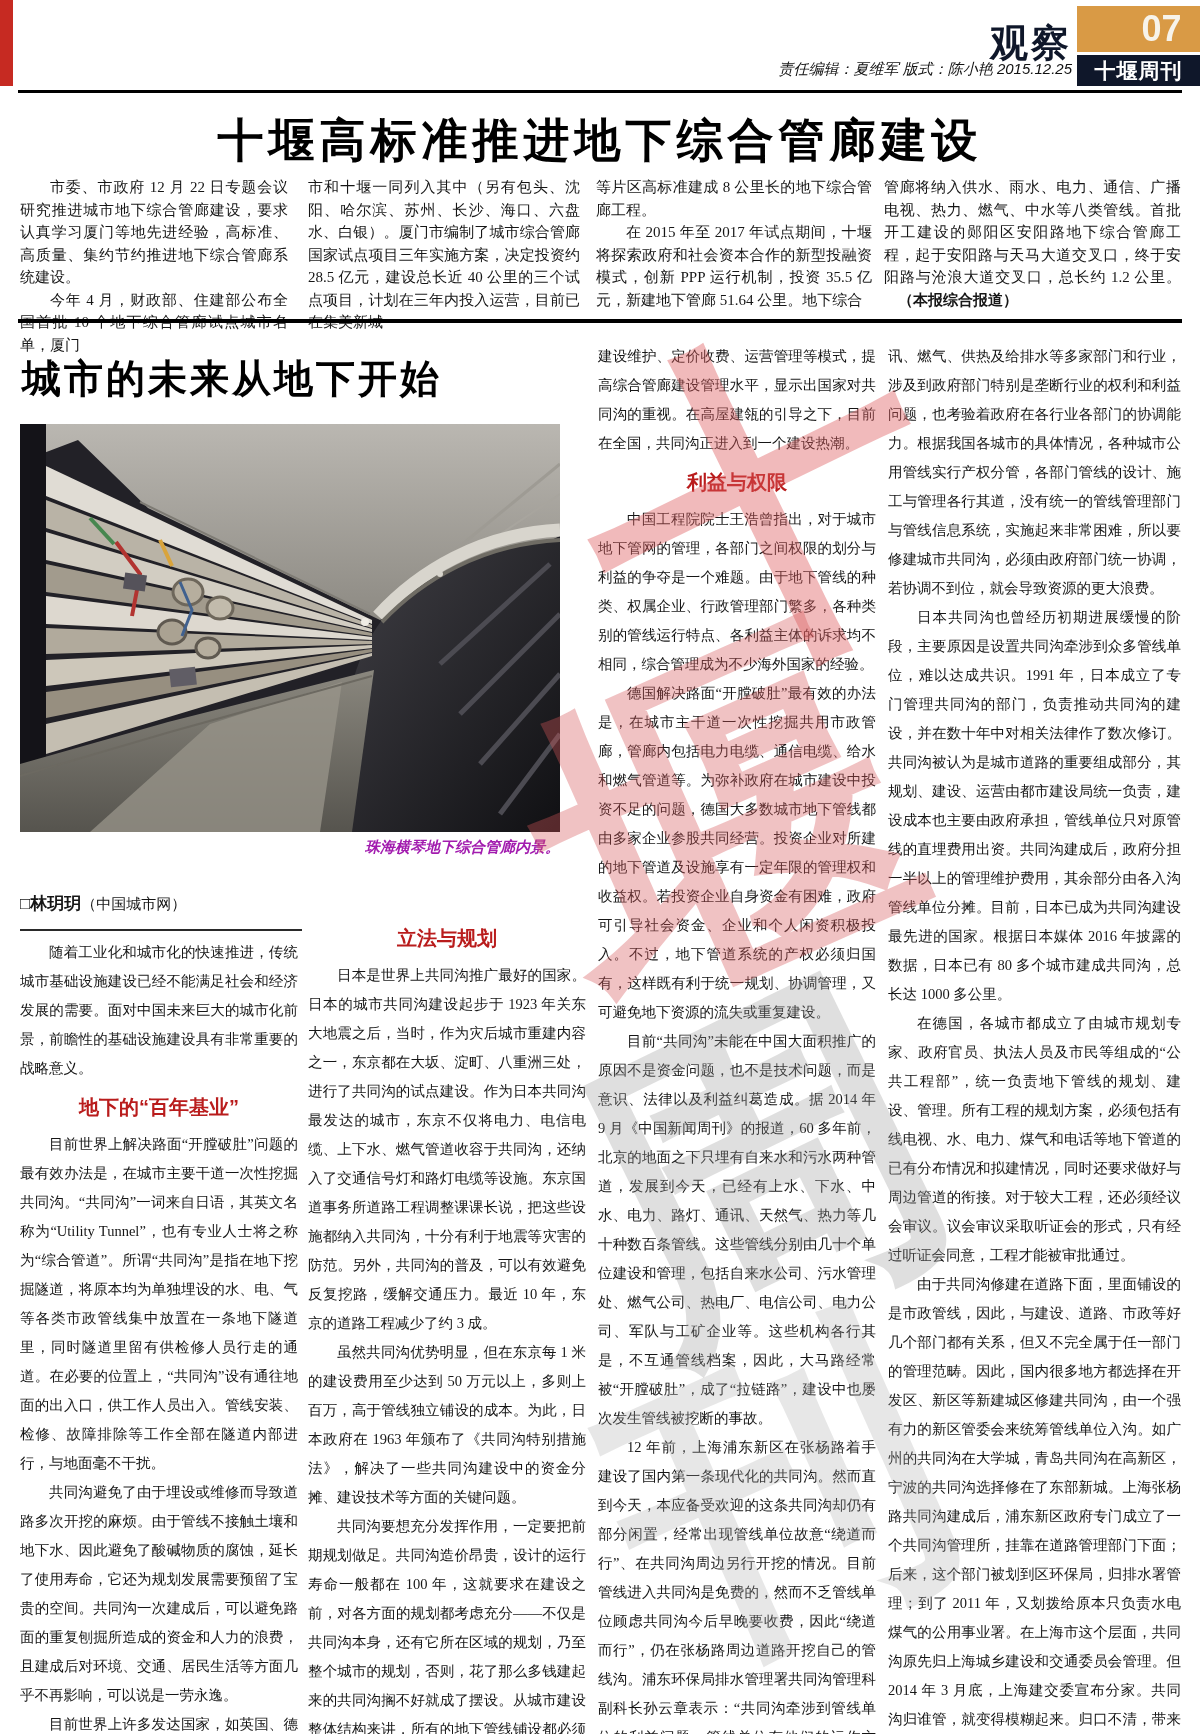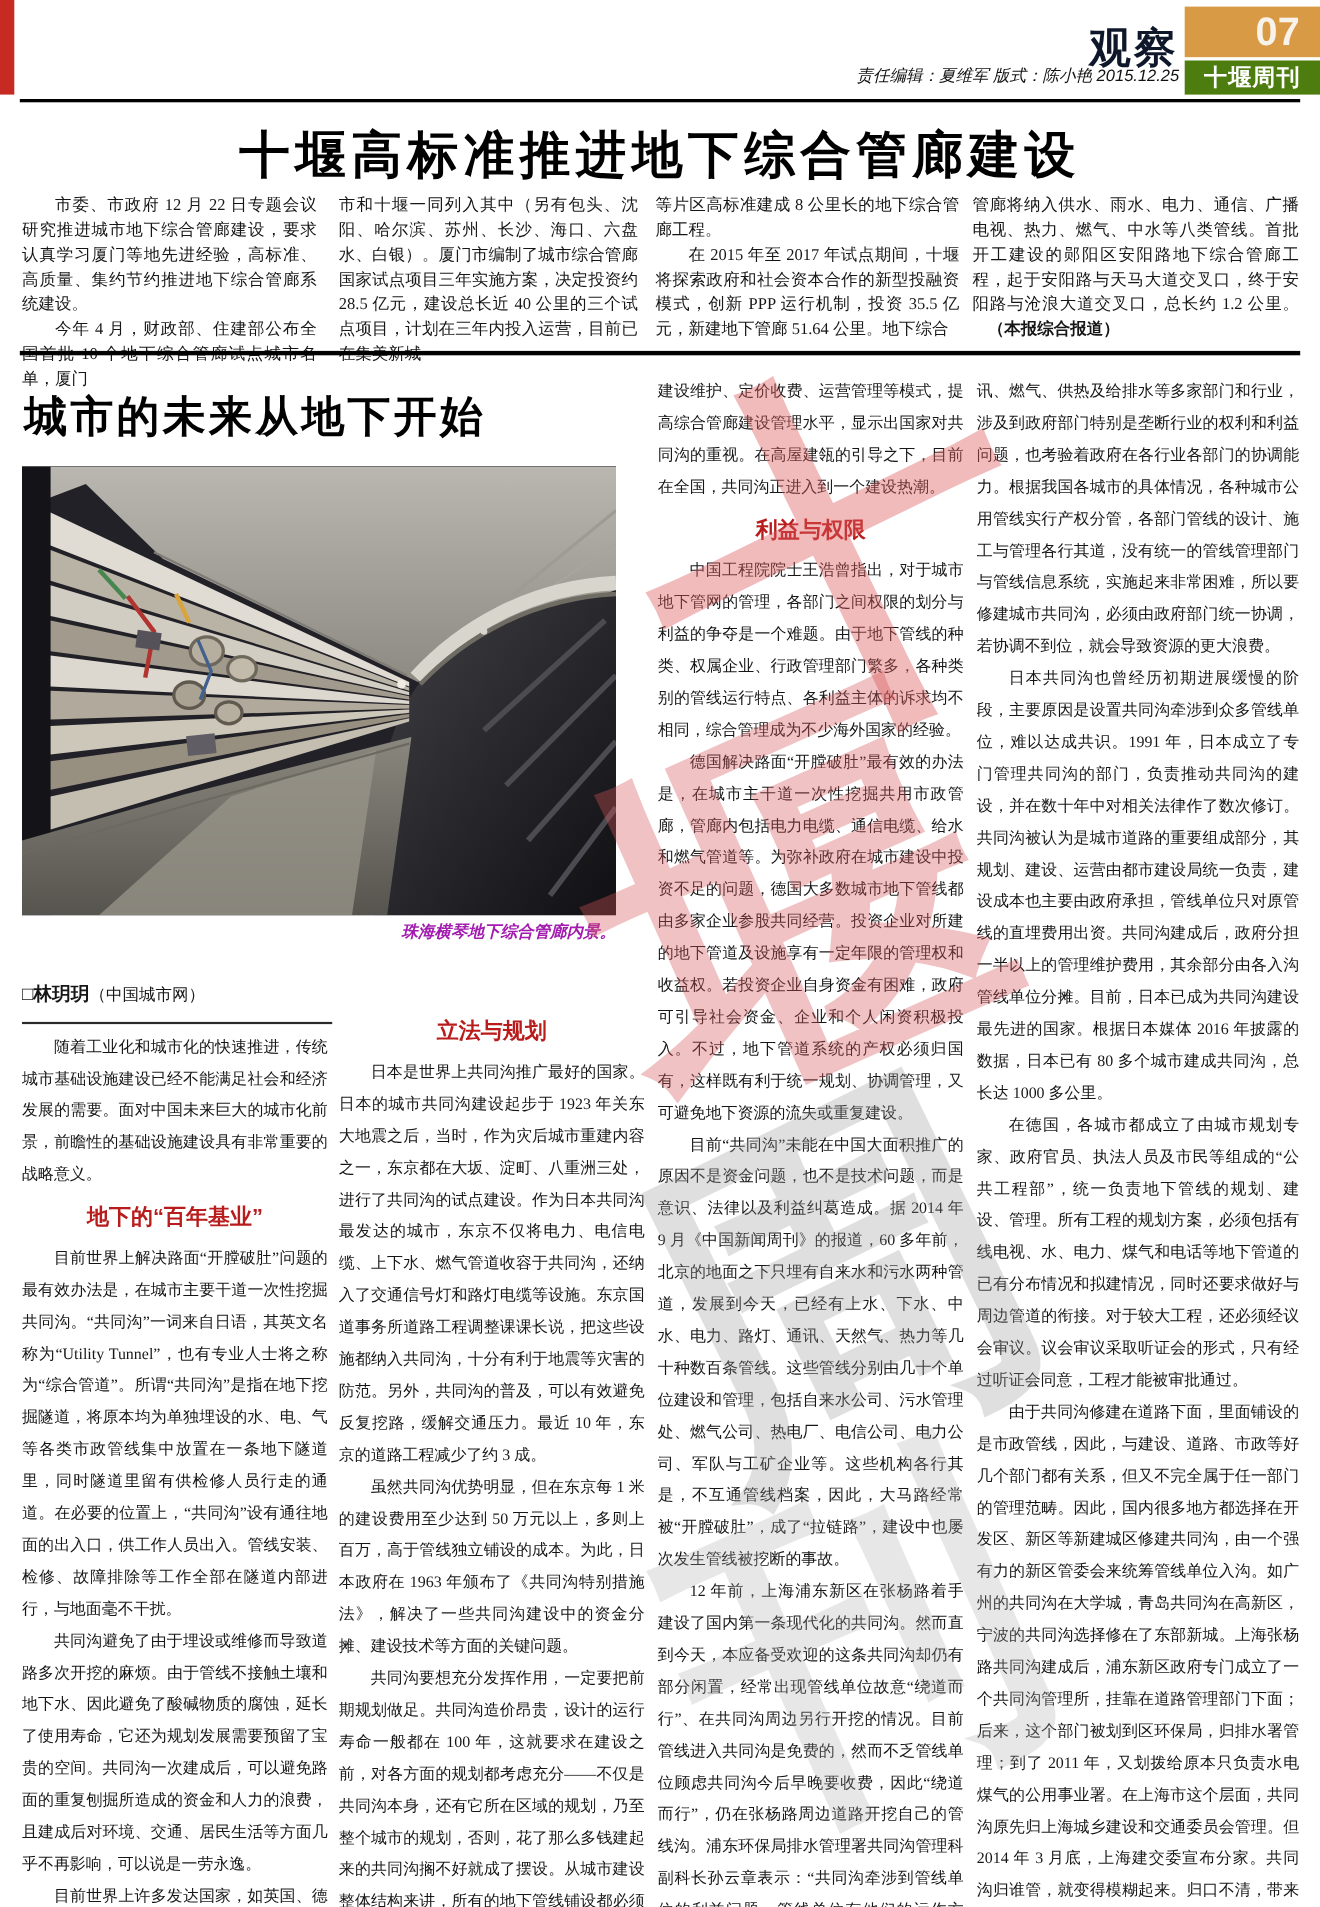--- a/index.html
+++ b/index.html
@@ -8,21 +8,21 @@
   
   .corner-strip{position:absolute;top:0;left:0;width:13px;height:86px;background:#c62a22;}
   .hdr-editors{position:absolute;top:60px;left:0;width:1072px;text-align:right;
         font-family:"Liberation Sans","DejaVu Sans",sans-serif;font-weight:normal;font-style:italic;
         font-size:15px;color:#111;}
   .hdr-section{position:absolute;top:18px;left:0;width:1072px;text-align:right;
         font-size:38px;font-weight:bold;letter-spacing:3px;color:#0f172a;}
   .pagenum-box{position:absolute;top:6px;left:1077px;width:107px;height:46px;background:#d99a45;
         color:#f7f3ea;font-family:"Liberation Sans","DejaVu Sans",sans-serif;font-size:36px;
         line-height:46px;text-align:center;font-weight:bold;padding-left:31px;}
-  .masthead-box{position:absolute;top:55px;left:1077px;width:123px;height:31px;background:#4d7c0f;
+  .masthead-box{position:absolute;top:55px;left:1077px;width:123px;height:31px;background:#0f172a;
         color:#ffffff;font-family:"Liberation Sans","DejaVu Sans",sans-serif;font-size:21px;
         line-height:31px;text-align:center;font-weight:bold;letter-spacing:1px;}
   .hdr-rule{position:absolute;top:90px;left:18px;width:1164px;height:3px;background:#000;}
   .mid-rule{position:absolute;top:319px;left:18px;width:1164px;height:4px;background:#000;}
   
   .top-headline{position:absolute;top:110px;left:0;width:1200px;text-align:center;
         font-size:46px;font-weight:bold;letter-spacing:5px;color:#000;}
   .tcol{position:absolute;top:176px;text-align:justify;font-size:15px;line-height:22.5px;}
   .tcol p{margin:0;text-indent:2em;}
   .tcol p.cont{text-indent:0;}

